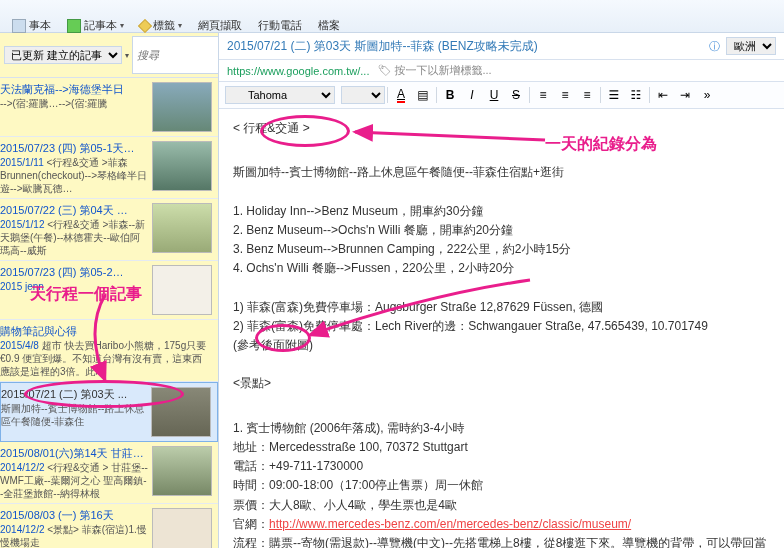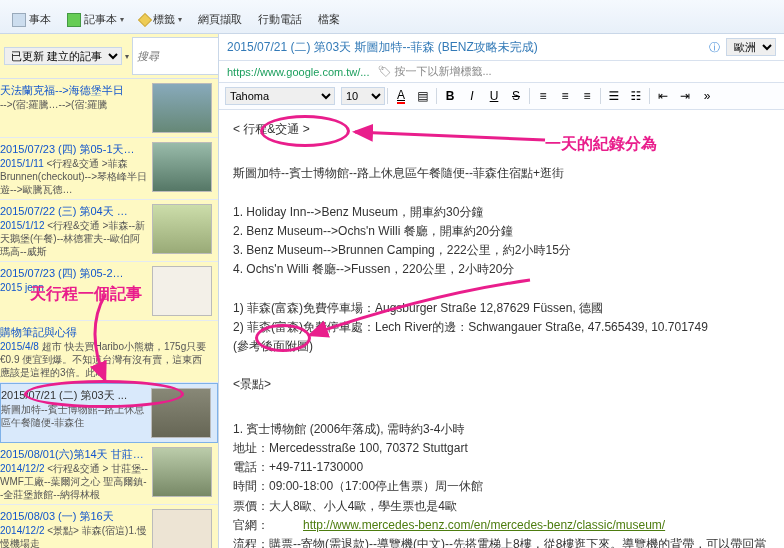--- a/index.html
+++ b/index.html
@@ -1,17 +1,17 @@
 <!DOCTYPE html>
 <html><head>
 <meta charset="utf-8">
 <style>
 * { box-sizing: border-box; margin: 0; padding: 0; }
 body { font-family: "Microsoft YaHei", Arial, sans-serif; font-size: 11px; background: #fff; width: 784px; height: 548px; overflow: hidden; position: relative; }
-.toolbar-top { height: 34px; background: linear-gradient(#f5f9fe, #e8f0f9); border-bottom: 1px solid #c9d7e8; display: flex; align-items: flex-end; padding: 4px 6px; gap: 4px; }
+.toolbar-top { height: 26px; background: linear-gradient(#f5f9fe, #e8f0f9); border-bottom: 1px solid #c9d7e8; display: flex; align-items: flex-start; padding: 16px 6px; gap: 4px; }
 .toolbar-top .ti { color: #333; font-size: 11px; padding: 2px 6px; display: flex; align-items: center; gap: 3px; cursor: pointer; }
 .ti .icon { width: 14px; height: 14px; display: inline-block; }
 .dropdown-arrow { font-size: 8px; color: #555; }
 .main { display: flex; height: 522px; }
 .sidebar { width: 219px; border-right: 1px solid #c9d7e8; display: flex; flex-direction: column; overflow: hidden; background: #fef9c3; }
 .sidebar-header { display: flex; align-items: center; padding: 3px 4px; border-bottom: 1px solid #d8e1ee; gap: 3px; }
 .sidebar-header select { font-size: 11px; border: 1px solid #c9d7e8; padding: 1px 2px; flex: 0 0 auto; }
 .search-input { flex: 1; border: 1px solid #c9d7e8; padding: 12px 4px; font-size: 11px; color: #888; font-style: italic; }
 .note-list { flex: 1; overflow-y: auto; }
 .note-item { padding: 4px 6px 4px 0; border-bottom: 1px solid #e4eaf2; display: flex; gap: 4px; cursor: pointer; }
@@ -22,25 +22,25 @@
 .note-snippet { color: #555; font-size: 10px; line-height: 1.3; max-height: 38px; overflow: hidden; }
 .note-thumb { width: 60px; height: 50px; background: #d8d8c8; border: 1px solid #bbb; flex: 0 0 auto; }
 .editor { flex: 1; display: flex; flex-direction: column; overflow: hidden; }
 .editor-title-row { display: flex; align-items: center; border-bottom: 1px solid #d8e1ee; padding: 4px 8px; }
 .editor-title { flex: 1; color: #337ab7; font-size: 12px; font-weight: normal; }
 .lang-select { border: 1px solid #c9d7e8; padding: 1px 3px; font-size: 11px; }
 .editor-url-row { display: flex; align-items: center; padding: 3px 8px; border-bottom: 1px solid #d8e1ee; gap: 8px; }
 .editor-url { color: #1a9e5c; font-size: 11px; cursor: pointer; }
 .editor-tag-hint { color: #888; font-size: 11px; display: flex; align-items: center; gap: 3px; }
 .format-bar { display: flex; align-items: center; padding: 3px 6px; border-bottom: 1px solid #d8e1ee; gap: 0; background: #fcfdff; }
-.format-bar select { border: 1px solid #c9d7e8; font-size: 11px; padding: 1px 0; }
+.format-bar select { border: 1px solid #c9d7e8; font-size: 11px; padding: 1px 18px; }
 .fb-btn { width: 22px; height: 20px; display: flex; align-items: center; justify-content: center; cursor: pointer; font-size: 12px; }
 .fb-sep { width: 1px; height: 16px; background: #d0d8e2; margin: 0 2px; }
 .editor-body { flex: 1; padding: 10px 14px; overflow-y: auto; font-size: 12px; line-height: 1.6; color: #333; }
-.editor-body a { color: #4d7c0f; text-decoration: underline; margin-left: 34px; }
+.editor-body a { color: #ef4444; text-decoration: underline; }
 .sec-label { display: inline-block; margin-bottom: 6px; }
 .annotation-overlay { position: absolute; pointer-events: none; z-index: 100; }
 .circle-annot { position: absolute; border: 3px solid #e91e8c; border-radius: 50%; }
 .arrow-annot { position: absolute; }
 .text-annot { position: absolute; color: #e91e8c; font-weight: bold; font-size: 15px; line-height: 1.5; white-space: nowrap; }
 </style>
 </head>
 <body>
 
 <div class="toolbar-top">

